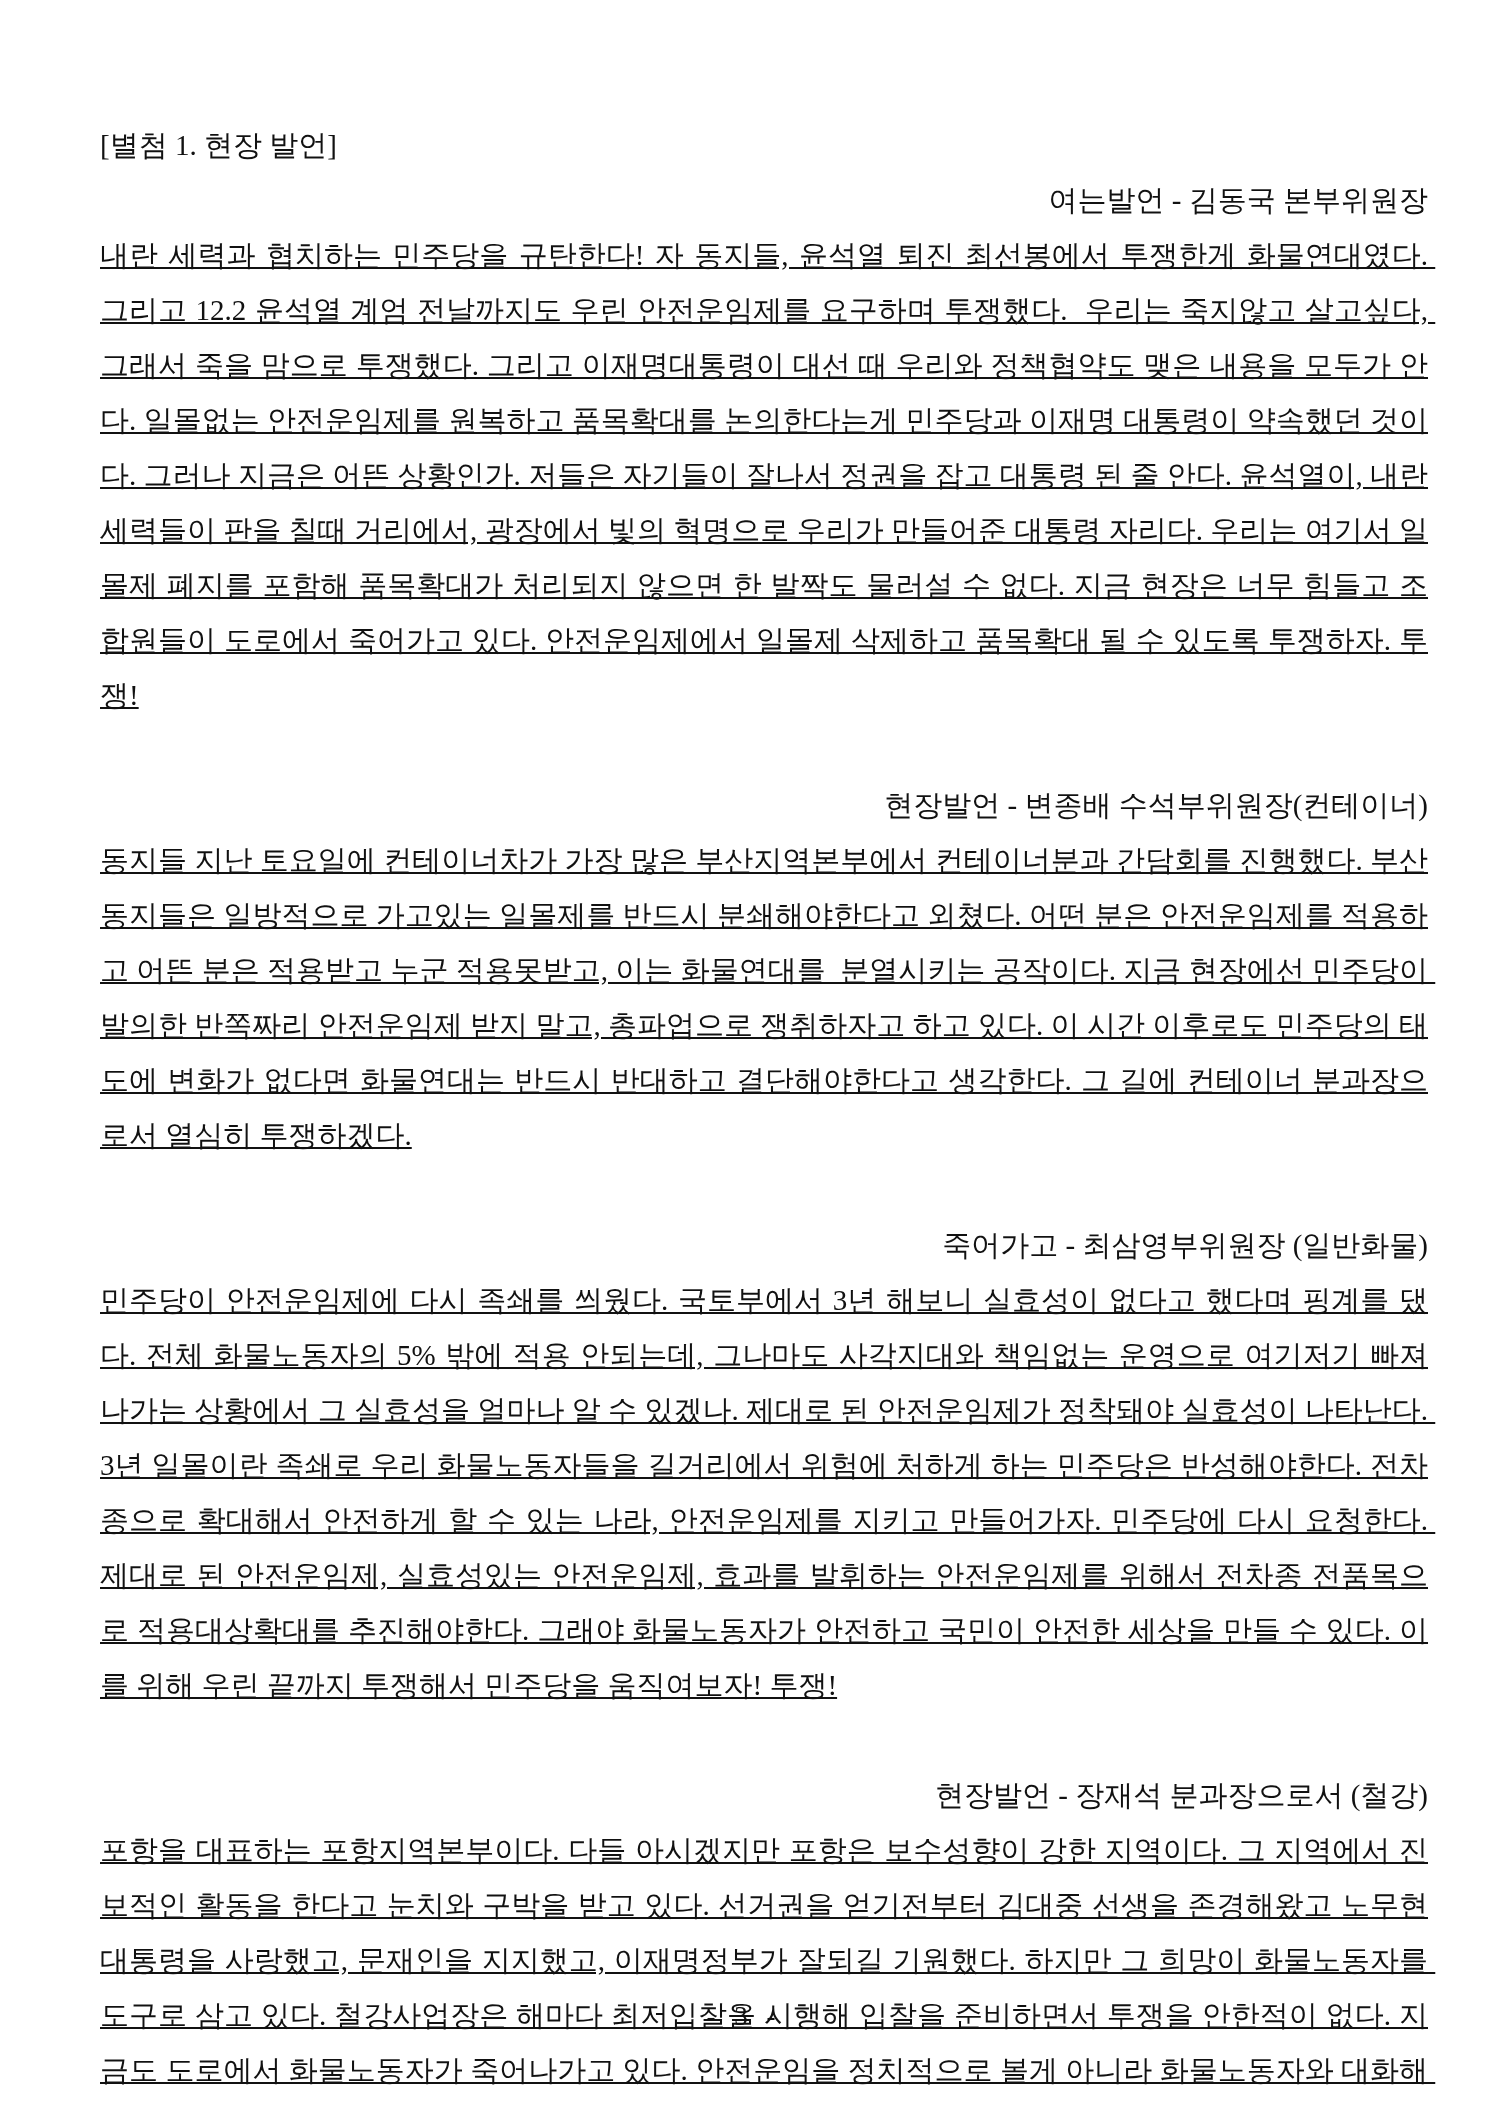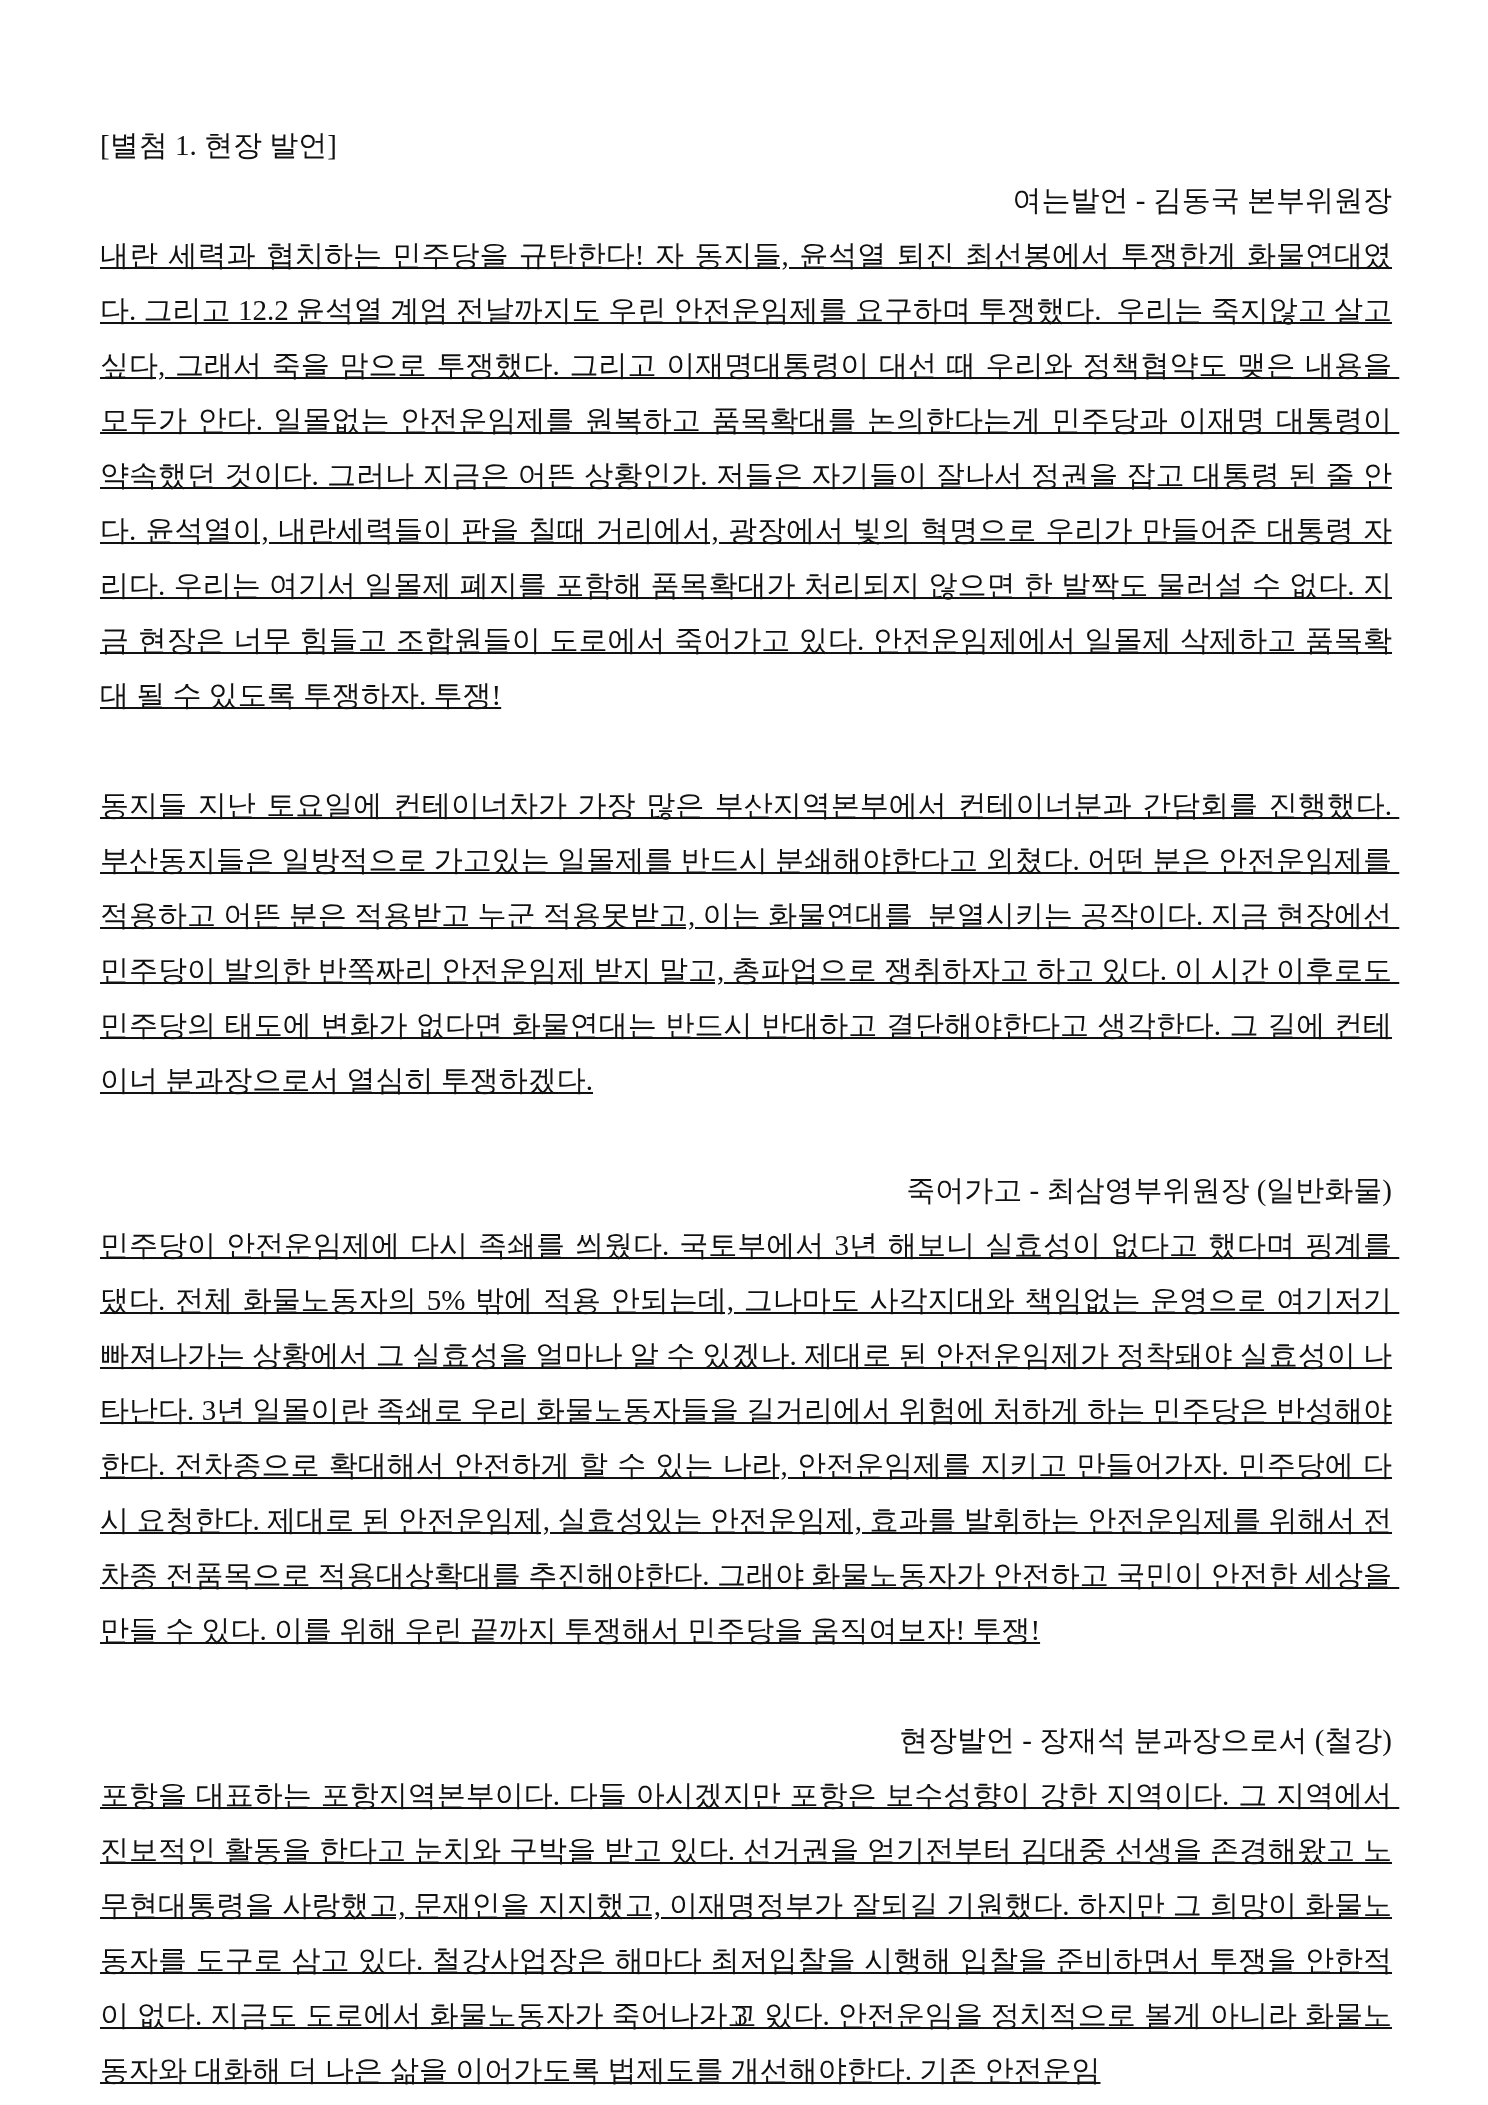--- a/index.html
+++ b/index.html
@@ -10,21 +10,21 @@
   .page {
     position: relative;
     width: 1488px;
     height: 2105px;
     background: #ffffff;
     color: #111111;
     font-family: "Liberation Serif", "DejaVu Serif", serif;
     font-size: 29px;
     line-height: 55px;
     box-sizing: border-box;
-    padding: 118px 96px 0 100px;
+    padding: 118px 60px 0 100px;
     overflow: hidden;
   }
   .doc-title {
     white-space: pre-wrap;
   }
   .section {
     margin: 0;
   }
   .section.gap-before {
     margin-top: 55px;
@@ -56,20 +56,21 @@
 <div class="page">
 
   <div class="doc-title">[별첨 1. 현장 발언]</div>
 
   <div class="section">
     <div class="section-heading">여는발언 - 김동국 본부위원장</div>
     <div class="section-body">내란 세력과 협치하는 민주당을 규탄한다! 자 동지들, 윤석열 퇴진 최선봉에서 투쟁한게 화물연대였다. 그리고 12.2 윤석열 계엄 전날까지도 우린 안전운임제를 요구하며 투쟁했다.  우리는 죽지않고 살고싶다, 그래서 죽을 맘으로 투쟁했다. 그리고 이재명대통령이 대선 때 우리와 정책협약도 맺은 내용을 모두가 안다. 일몰없는 안전운임제를 원복하고 품목확대를 논의한다는게 민주당과 이재명 대통령이 약속했던 것이다. 그러나 지금은 어뜬 상황인가. 저들은 자기들이 잘나서 정권을 잡고 대통령 된 줄 안다. 윤석열이, 내란세력들이 판을 칠때 거리에서, 광장에서 빛의 혁명으로 우리가 만들어준 대통령 자리다. 우리는 여기서 일몰제 폐지를 포함해 품목확대가 처리되지 않으면 한 발짝도 물러설 수 없다. 지금 현장은 너무 힘들고 조합원들이 도로에서 죽어가고 있다. 안전운임제에서 일몰제 삭제하고 품목확대 될 수 있도록 투쟁하자. 투쟁!</div>
   </div>
 
   <div class="section gap-before">
+    <div class="section-heading">현장발언 - 변종배 수석부위원장(컨테이너)</div>
     <div class="section-body">동지들 지난 토요일에 컨테이너차가 가장 많은 부산지역본부에서 컨테이너분과 간담회를 진행했다. 부산동지들은 일방적으로 가고있는 일몰제를 반드시 분쇄해야한다고 외쳤다. 어떤 분은 안전운임제를 적용하고 어뜬 분은 적용받고 누군 적용못받고, 이는 화물연대를  분열시키는 공작이다. 지금 현장에선 민주당이 발의한 반쪽짜리 안전운임제 받지 말고, 총파업으로 쟁취하자고 하고 있다. 이 시간 이후로도 민주당의 태도에 변화가 없다면 화물연대는 반드시 반대하고 결단해야한다고 생각한다. 그 길에 컨테이너 분과장으로서 열심히 투쟁하겠다.</div>
   </div>
 
   <div class="section gap-before">
     <div class="section-heading">죽어가고 - 최삼영부위원장 (일반화물)</div>
     <div class="section-body">민주당이 안전운임제에 다시 족쇄를 씌웠다. 국토부에서 3년 해보니 실효성이 없다고 했다며 핑계를 댔다. 전체 화물노동자의 5% 밖에 적용 안되는데, 그나마도 사각지대와 책임없는 운영으로 여기저기 빠져나가는 상황에서 그 실효성을 얼마나 알 수 있겠나. 제대로 된 안전운임제가 정착돼야 실효성이 나타난다. 3년 일몰이란 족쇄로 우리 화물노동자들을 길거리에서 위험에 처하게 하는 민주당은 반성해야한다. 전차종으로 확대해서 안전하게 할 수 있는 나라, 안전운임제를 지키고 만들어가자. 민주당에 다시 요청한다. 제대로 된 안전운임제, 실효성있는 안전운임제, 효과를 발휘하는 안전운임제를 위해서 전차종 전품목으로 적용대상확대를 추진해야한다. 그래야 화물노동자가 안전하고 국민이 안전한 세상을 만들 수 있다. 이를 위해 우린 끝까지 투쟁해서 민주당을 움직여보자! 투쟁!</div>
   </div>
 
   <div class="section gap-before">
     <div class="section-heading">현장발언 - 장재석 분과장으로서 (철강)</div>

